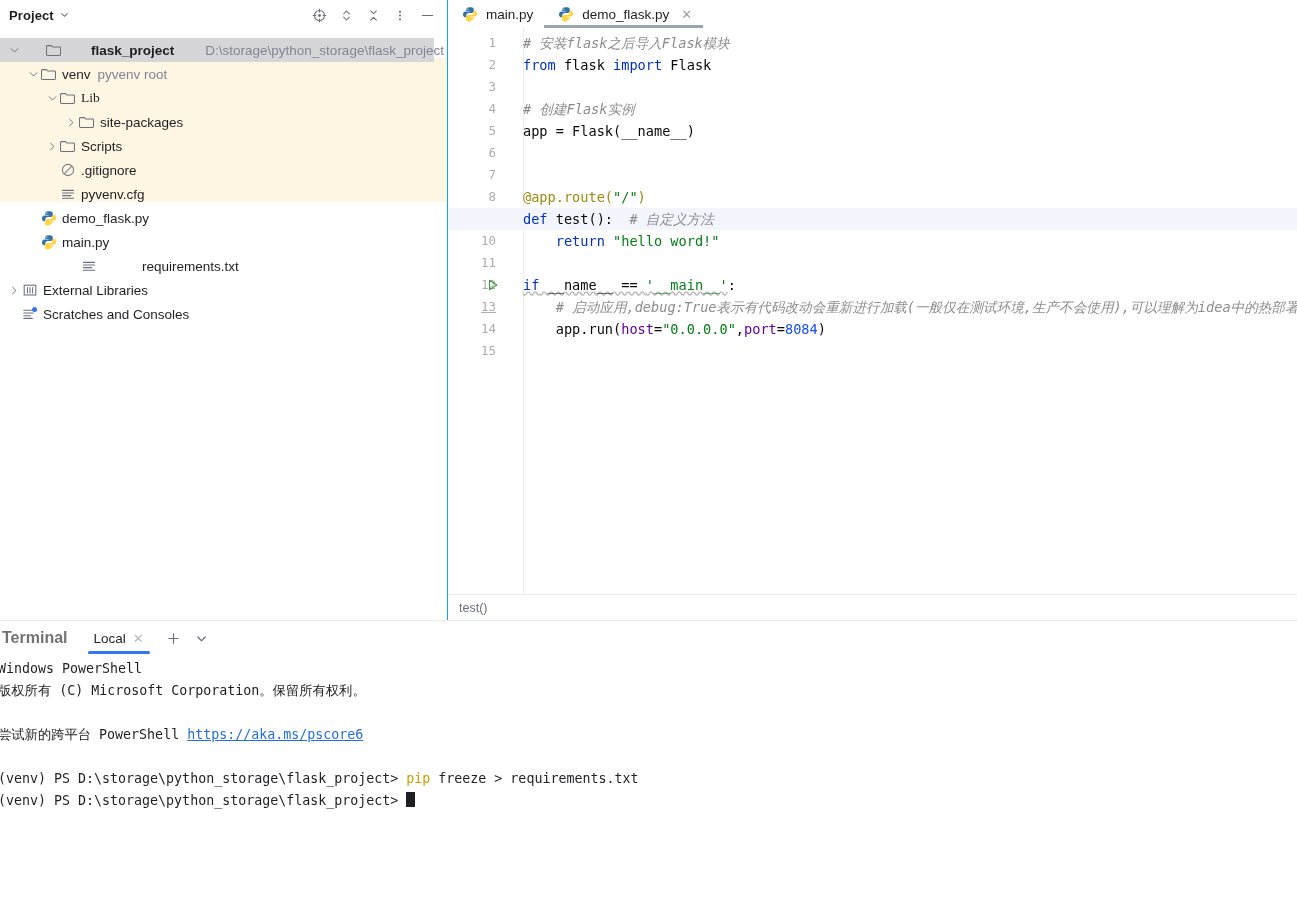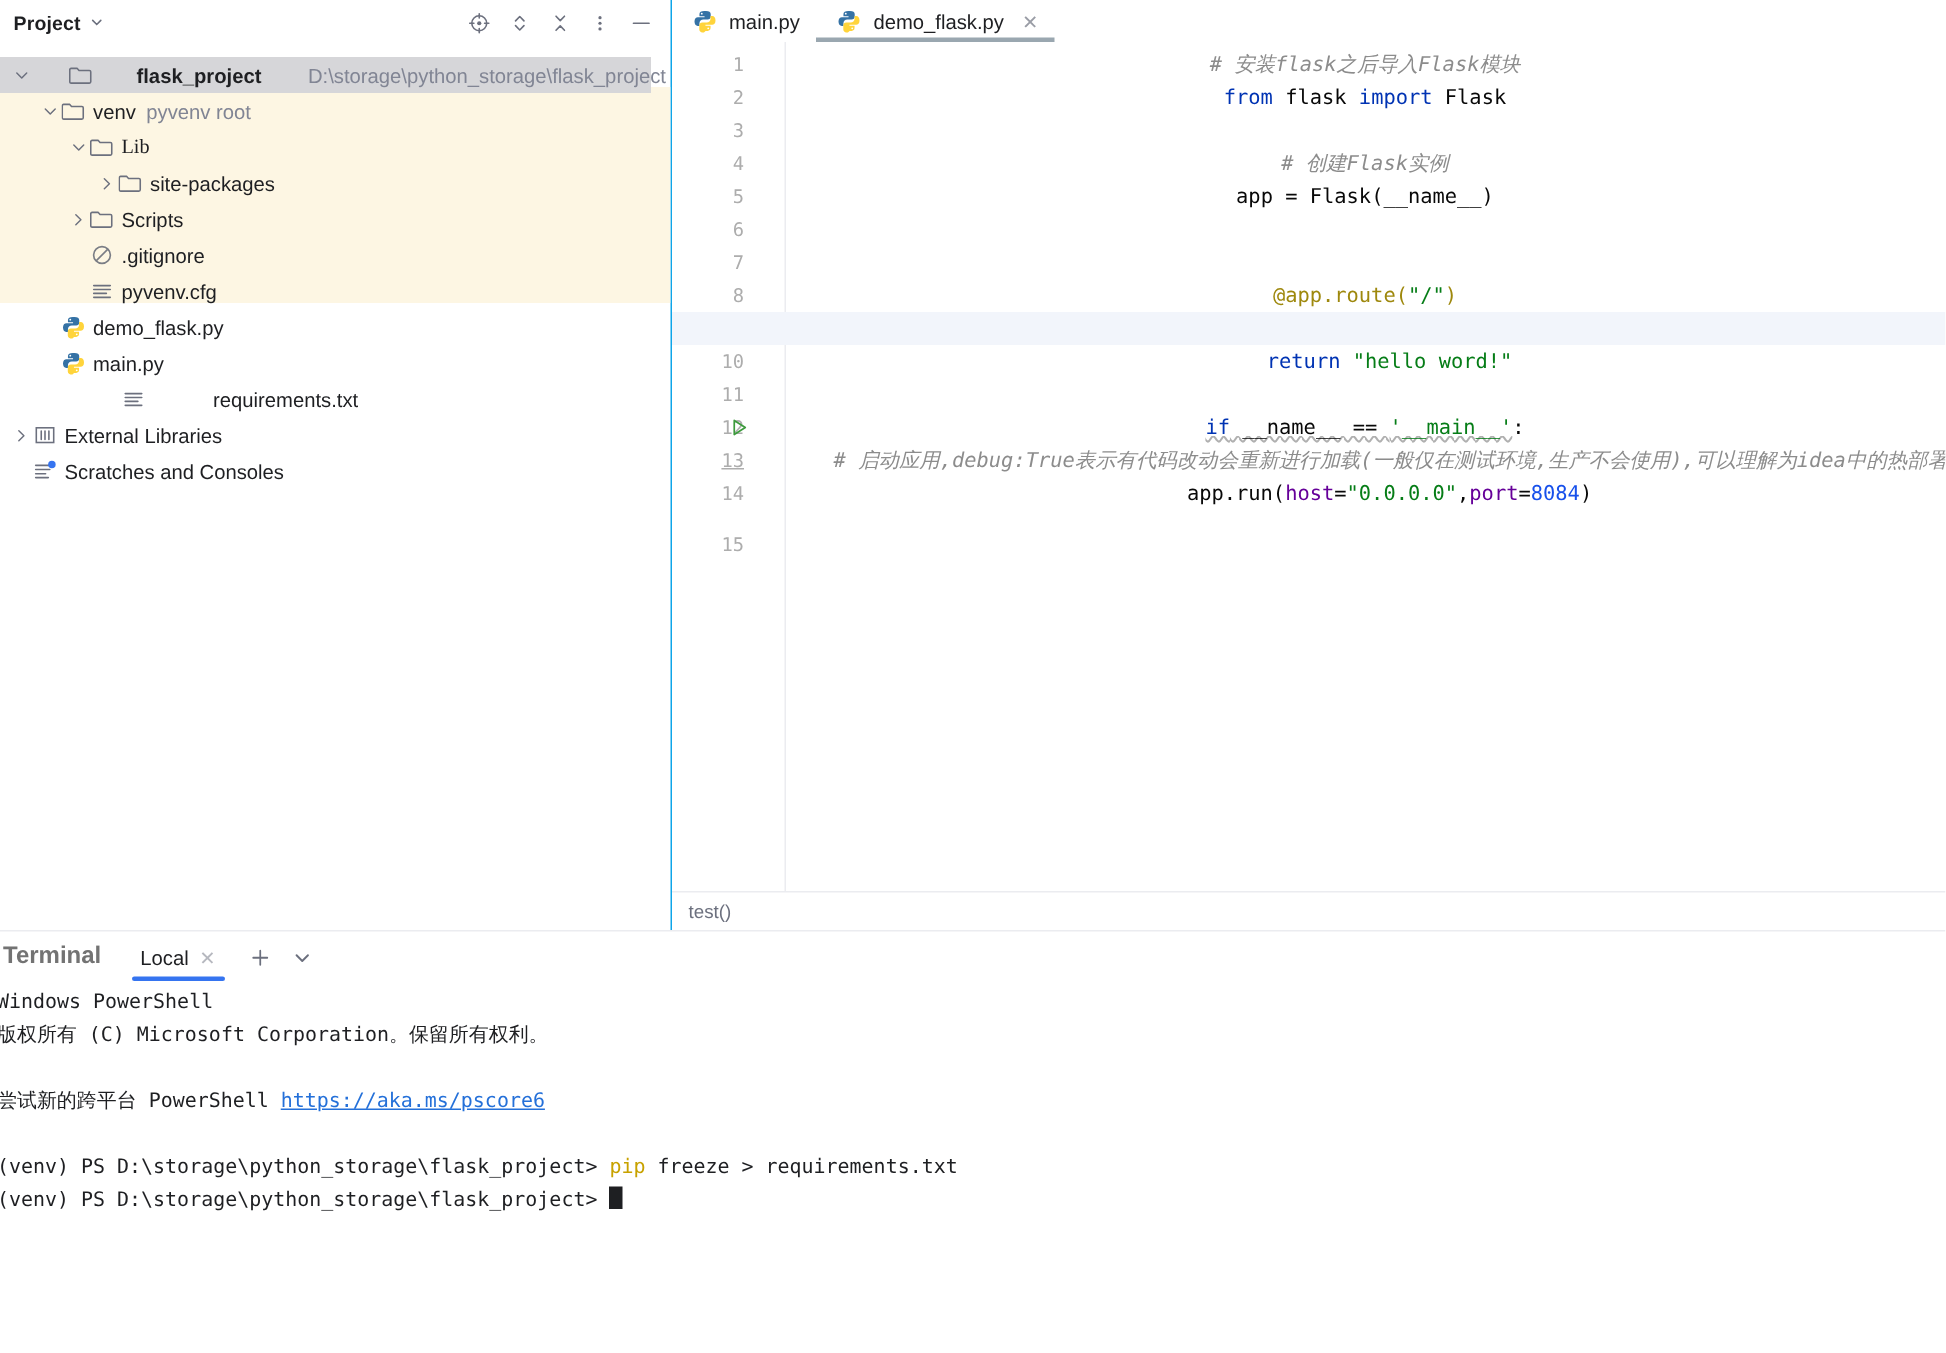--- a/index.html
+++ b/index.html
@@ -325,32 +325,33 @@
             <div class="lnum" style="top: 202px;">10</div>
             <div class="lnum" style="top: 224px;">11</div>
             <div class="lnum" style="top: 246px;">12</div>
             <div class="runicon" style="top: 246px;">
               <svg width="14" height="14" viewBox="0 0 16 16">
                 <path d="M4 2.6 L12.4 8 L4 13.4 Z" fill="none" stroke="#3d9b3d" stroke-width="1.3" stroke-linejoin="round"></path>
               </svg>
             </div>
             <div class="lnum" style="top: 268px; text-decoration: underline;">13</div>
             <div class="lnum" style="top: 290px;">14</div>
-            <div class="lnum" style="top: 324px;">15</div>
+            <div class="lnum" style="top: 312px;">15</div>
           </div>
         <div class="gutter-sep"></div>
-        <div class="code-lines" id="codelines" style="padding-left: 2px; margin-left: 0px; position: relative; left: 0px; text-align: center;">
+        <div class="code-lines" id="codelines" style="padding-left: 2px; margin-left: 0px; position: relative; left: 0px;">
             <div class="codeline" style="top: 4px; padding-left: 0px; left: 0px; text-indent: 0px;"><span class="codetext" style="padding-left: 0px; margin-left: 0px;"><span class="t-cmt"># 安装flask之后导入Flask模块</span></span></div>
             <div class="codeline" style="top: 26px; padding-left: 0px; left: 0px; text-indent: 0px;"><span class="codetext" style="padding-left: 0px; margin-left: 0px;"><span class="t-kw">from</span><span class="t-id"> flask </span><span class="t-kw">import</span><span class="t-id"> Flask</span></span></div>
             <div class="codeline" style="top: 48px; padding-left: 0px; left: 0px; text-indent: 0px;"><span class="codetext" style="padding-left: 0px; margin-left: 0px;"></span></div>
             <div class="codeline" style="top: 70px; padding-left: 0px; left: 0px; text-indent: 0px;"><span class="codetext" style="padding-left: 0px; margin-left: 0px;"><span class="t-cmt"># 创建Flask实例</span></span></div>
             <div class="codeline" style="top: 92px; padding-left: 0px; left: 0px; text-indent: 0px;"><span class="codetext" style="padding-left: 0px; margin-left: 0px;"><span class="t-id">app = Flask(__name__)</span></span></div>
             <div class="codeline" style="top: 114px; padding-left: 0px; left: 0px; text-indent: 0px;"><span class="codetext" style="padding-left: 0px; margin-left: 0px;"></span></div>
             <div class="codeline" style="top: 158px; padding-left: 0px; left: 0px; text-indent: 0px;"><span class="codetext" style="padding-left: 0px; margin-left: 0px;"><span class="t-dec">@app.route(</span><span class="t-str">"/"</span><span class="t-dec">)</span></span></div>
             <div class="hl-line" style="top: 180px;"></div>
+            <div class="codeline" style="top: 180px; padding-left: 0px; left: 0px; text-indent: 0px;"><span class="codetext" style="padding-left: 0px; margin-left: 0px;"><span class="t-kw">def</span><span class="t-id"> test():</span><span class="t-cmt">  # 自定义方法</span></span></div>
             <div class="codeline" style="top: 202px; padding-left: 0px; left: 0px; text-indent: 0px;"><span class="codetext" style="padding-left: 0px; margin-left: 0px;"><span class="t-id">    </span><span class="t-kw">return</span><span class="t-id"> </span><span class="t-str">"hello word!"</span></span></div>
             <div class="codeline" style="top: 224px; padding-left: 0px; left: 0px; text-indent: 0px;"><span class="codetext" style="padding-left: 0px; margin-left: 0px;"></span></div>
             <div class="codeline" style="top: 246px; padding-left: 0px; left: 0px; text-indent: 0px;"><span class="codetext" style="padding-left: 0px; margin-left: 0px;"><span class="t-kw t-err">if</span><span class="t-id t-err"> __name__ == </span><span class="t-str t-err">'__main__'</span><span class="t-id">:</span></span></div>
             <div class="codeline" style="top: 268px; padding-left: 0px; left: 0px; text-indent: 0px;"><span class="codetext" style="padding-left: 0px; margin-left: 0px;"><span class="t-cmt">    # 启动应用,debug:True表示有代码改动会重新进行加载(一般仅在测试环境,生产不会使用),可以理解为idea中的热部署.</span></span></div>
             <div class="codeline" style="top: 290px; padding-left: 0px; left: 0px; text-indent: 0px;"><span class="codetext" style="padding-left: 0px; margin-left: 0px;"><span class="t-id">    app.run(</span><span class="t-kwarg">host</span><span class="t-id">=</span><span class="t-str">"0.0.0.0"</span><span class="t-id">,</span><span class="t-kwarg">port</span><span class="t-id">=</span><span class="t-num">8084</span><span class="t-id">)</span></span></div>
             <div class="codeline" style="top: 312px; padding-left: 0px; left: 0px; text-indent: 0px;"><span class="codetext" style="padding-left: 0px; margin-left: 0px;"></span></div>
           </div>
       </div>
 
       <div class="breadcrumbs">

